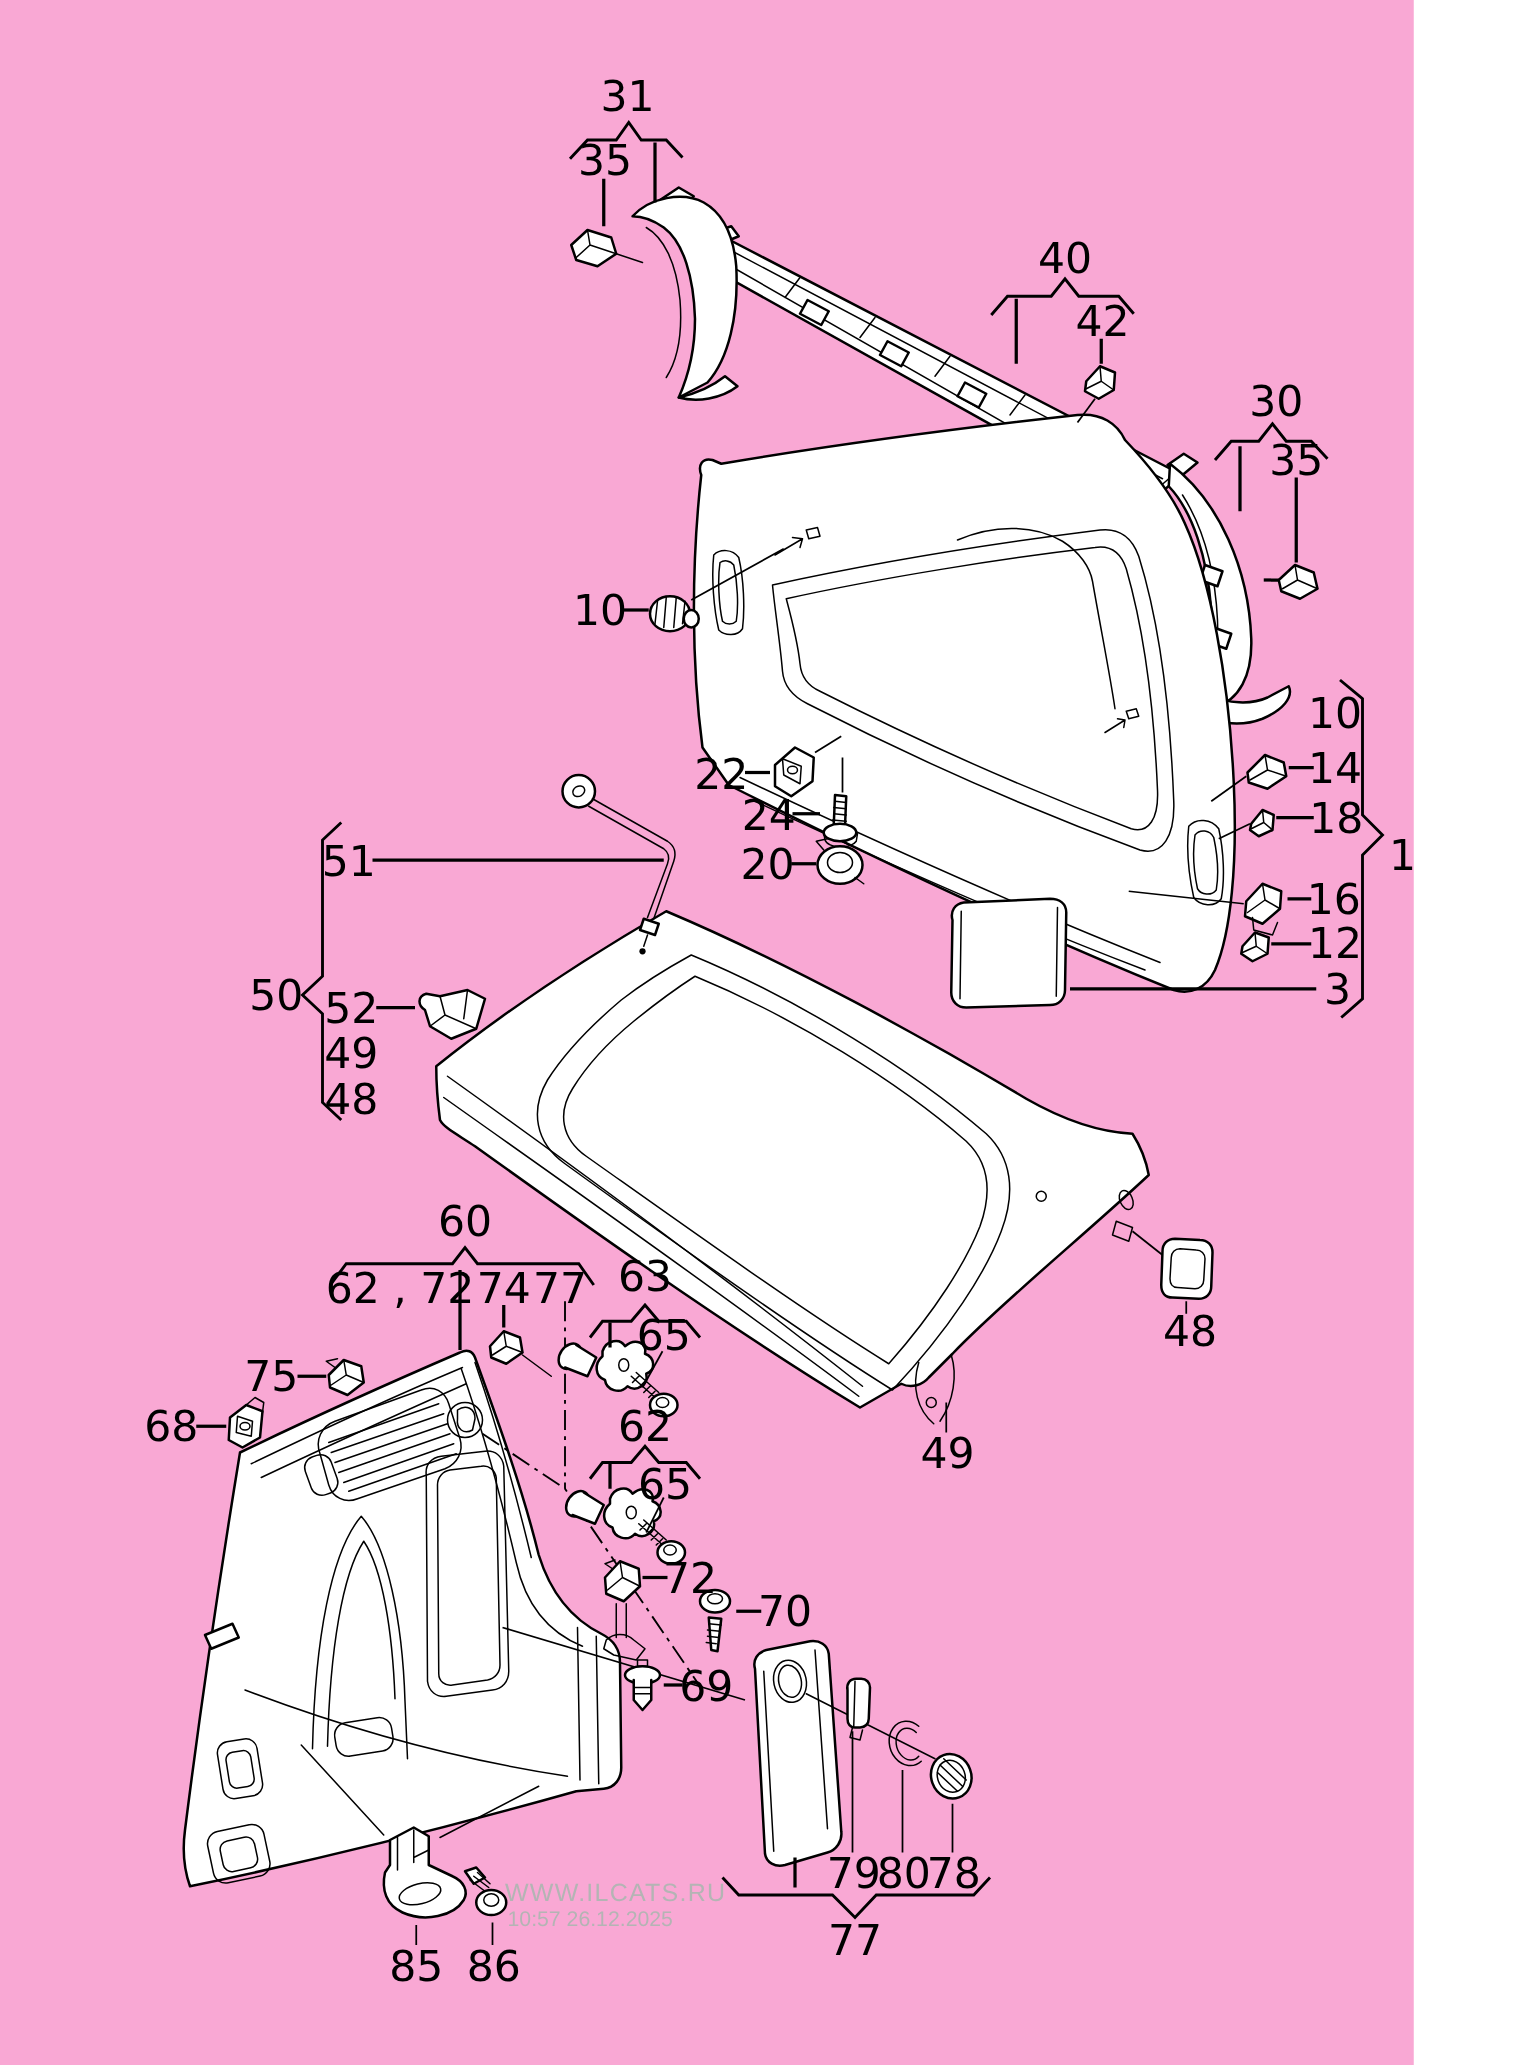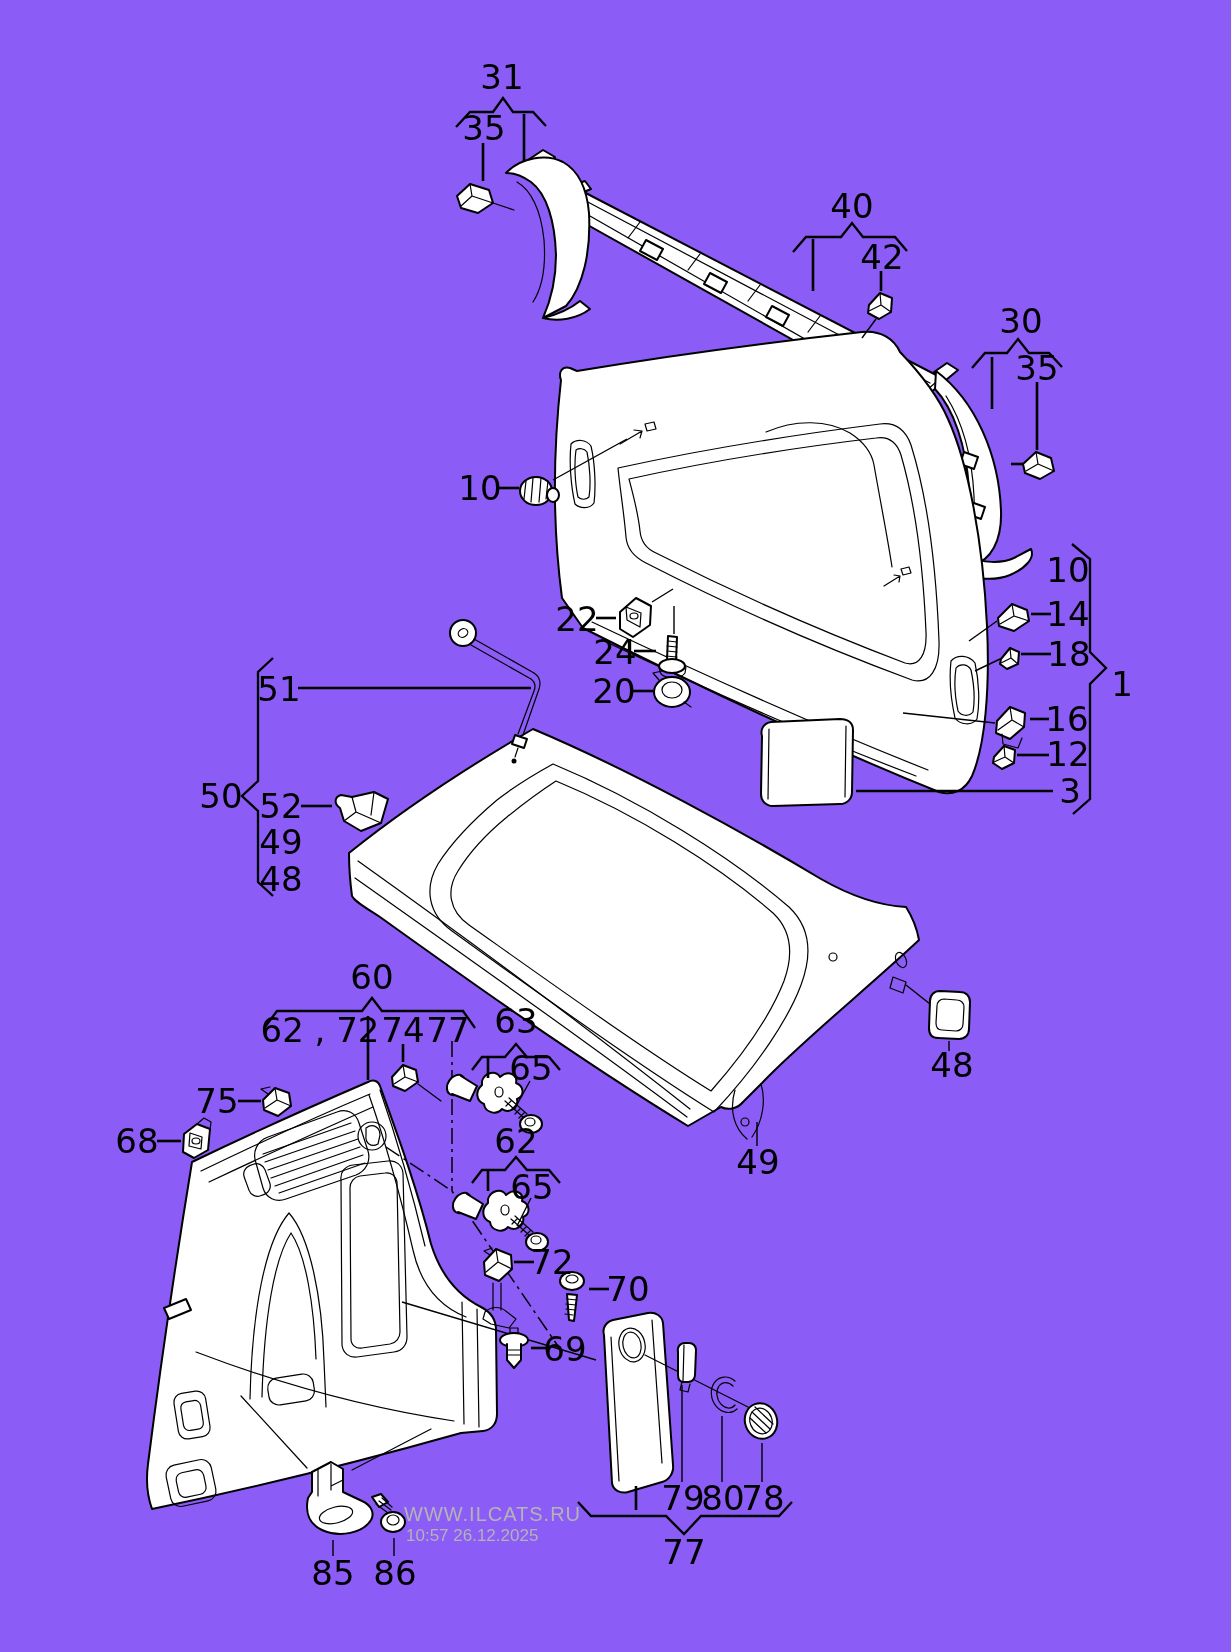--- a/index.html
+++ b/index.html
@@ -1,16 +1,16 @@
 <!DOCTYPE html>
 <html><head>
 <meta charset="utf-8">
 <style>
   html,body{margin:0;padding:0;background:#fff;}
-  .stage{position:relative;width:1231px;height:1652px;background:#8b5cf6;overflow:hidden;
+  .stage{position:relative;width:1131px;height:1652px;background:#f9a8d4;overflow:hidden;
          font-family:"DejaVu Sans",sans-serif;}
   svg{position:absolute;left:0;top:0;}
   .olf{fill:#fff;stroke:#000;stroke-width:2;stroke-linejoin:round;stroke-linecap:round;}
   .thin{fill:none;stroke:#000;stroke-width:1.2;stroke-linejoin:round;stroke-linecap:round;}
   .ld{fill:none;stroke:#000;stroke-width:2.6;stroke-linecap:butt;}
   .ldt{fill:none;stroke:#000;stroke-width:1.4;stroke-linecap:butt;}
   .br{fill:none;stroke:#000;stroke-width:2.3;stroke-linejoin:miter;stroke-linecap:butt;}
   .dd{fill:none;stroke:#000;stroke-width:1.5;stroke-dasharray:16 5 3 5;}
   .lbl{font-family:"DejaVu Sans",sans-serif;font-size:34px;fill:#000;}
   .wm1{font-family:"Liberation Sans",sans-serif;font-size:20px;fill:#b4b4b4;letter-spacing:1px;}

